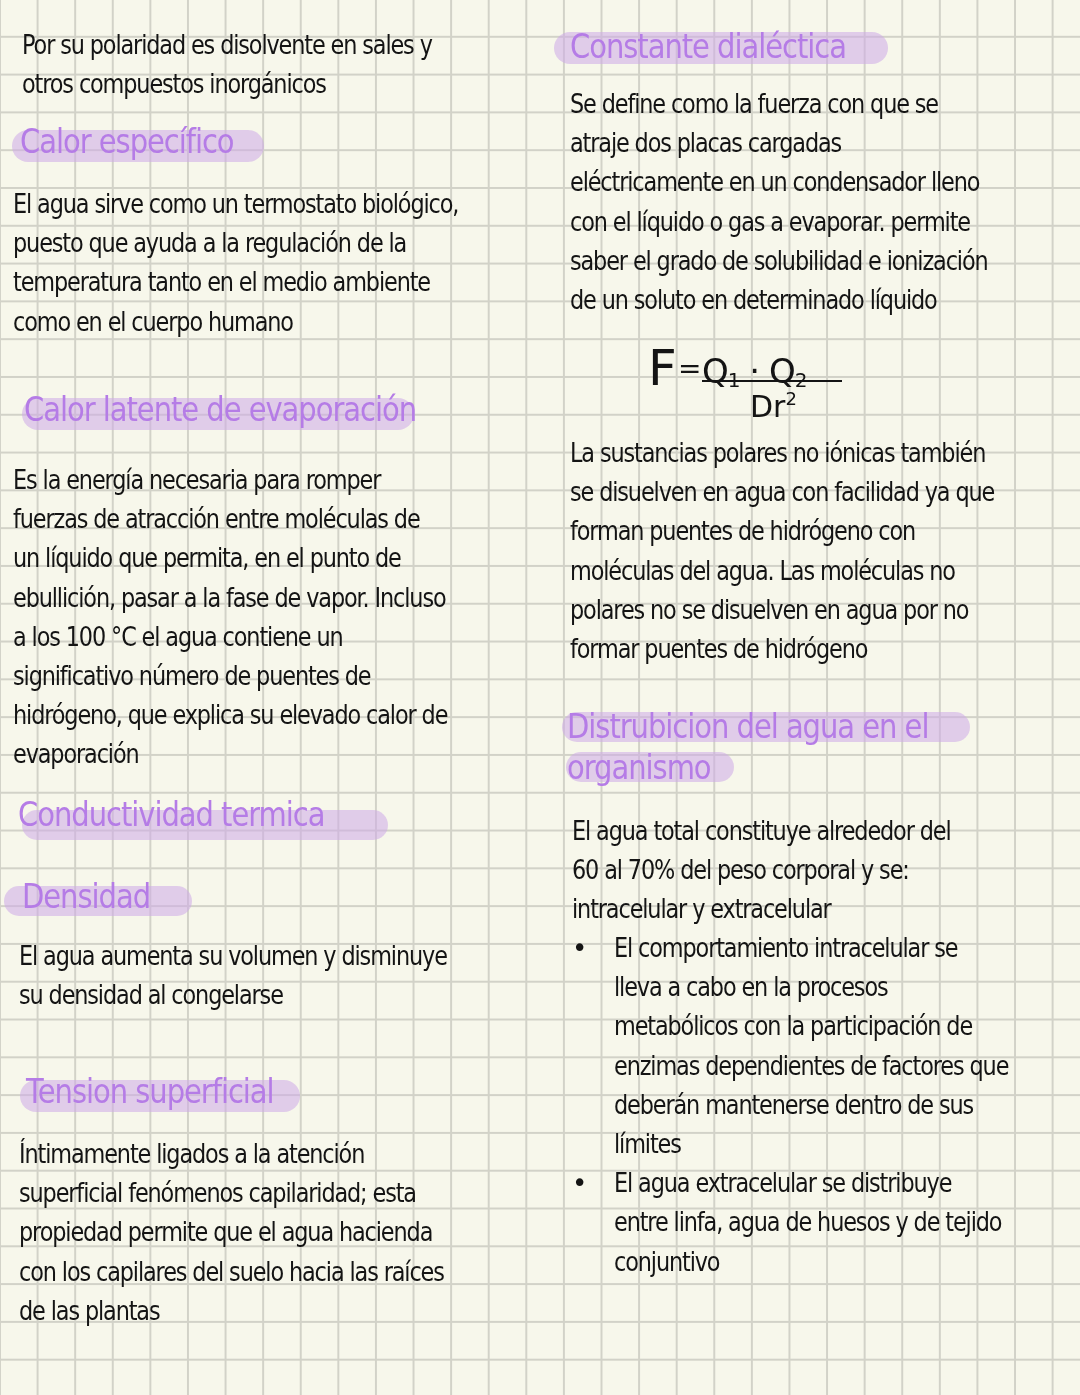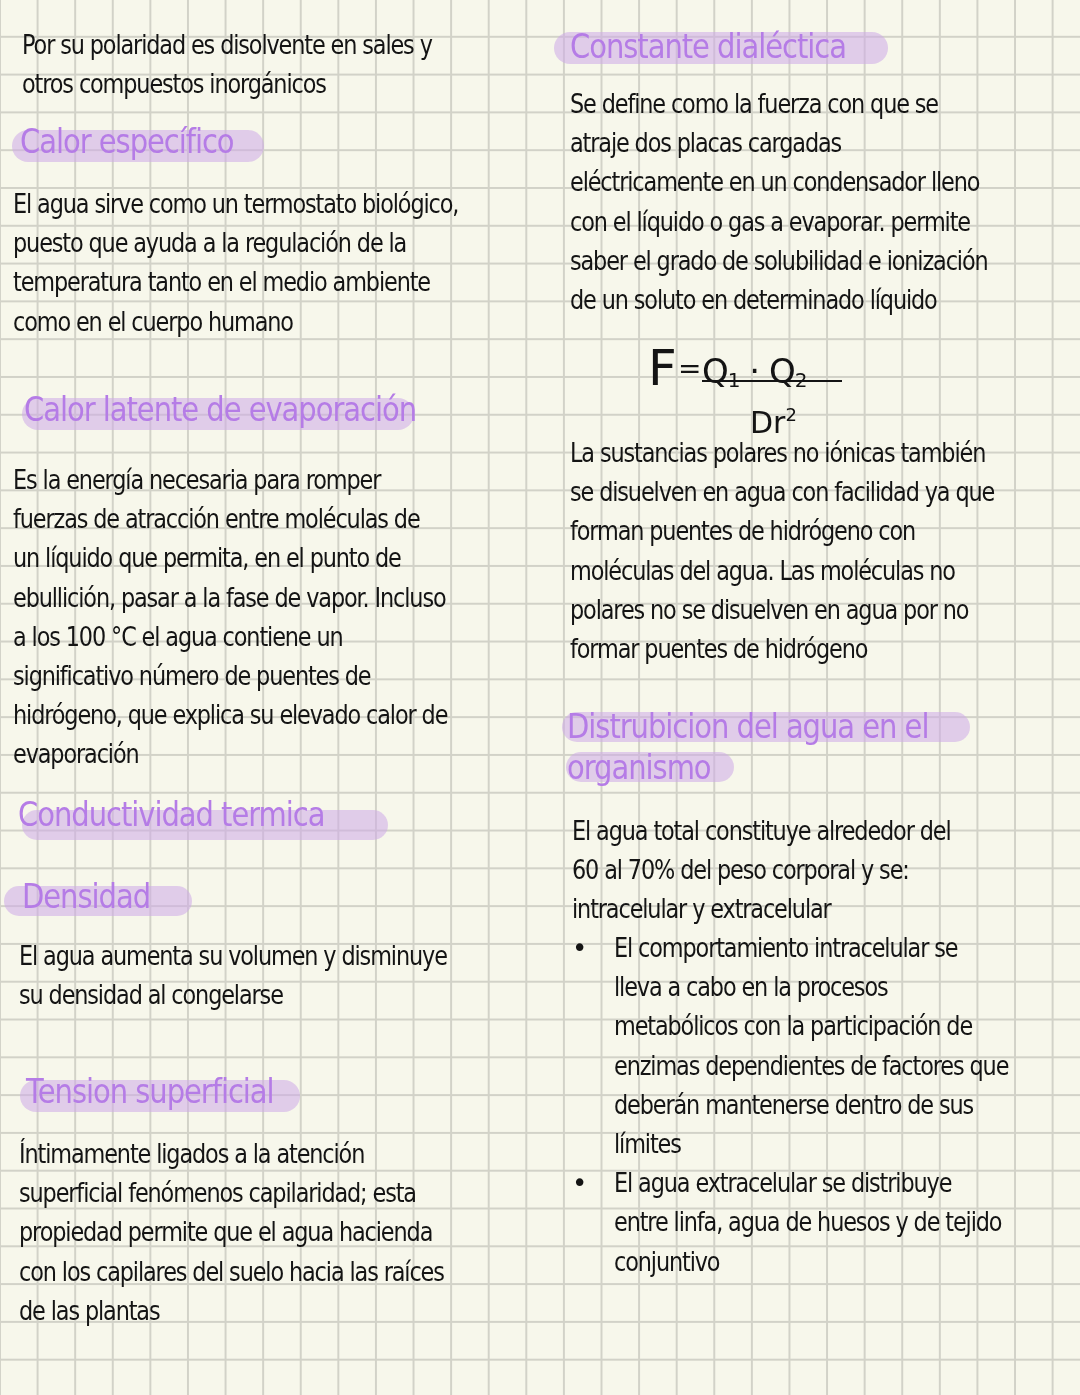--- a/index.html
+++ b/index.html
@@ -125,21 +125,20 @@
       height: 2px;
       background: #141414;
     }
     .formula .f-den {
       position: absolute;
       left: 110px;
       top: 44px;
       font-size: 30px;
       line-height: 34px;
       white-space: nowrap;
-      margin-top: 16px;
     }
     .formula .f-den sup {
       font-size: 18px;
       vertical-align: 12px;
     }
   </style>
 </head>
 <body>
 
 <div class="body-text" style="left:22px; top:26px;">

